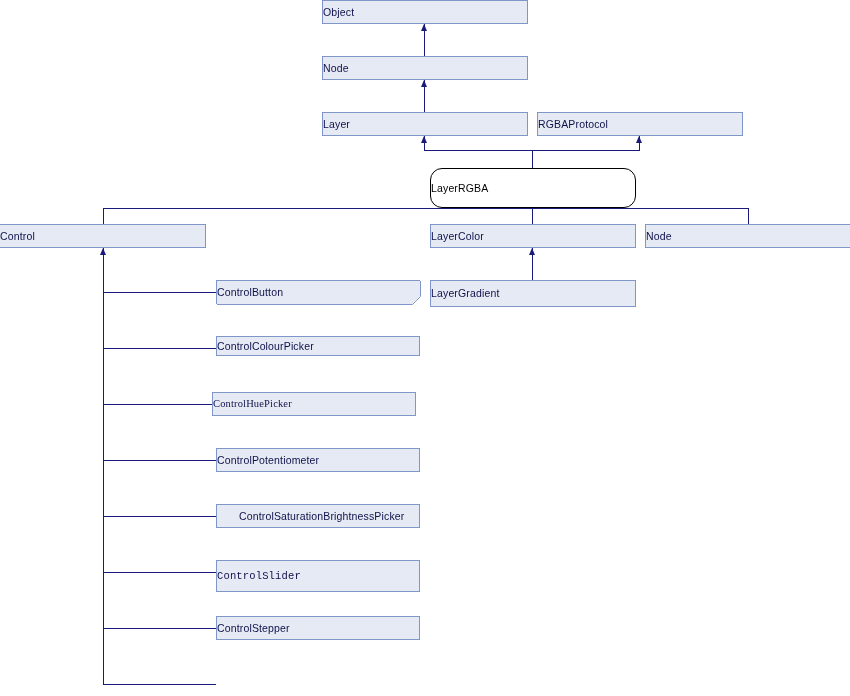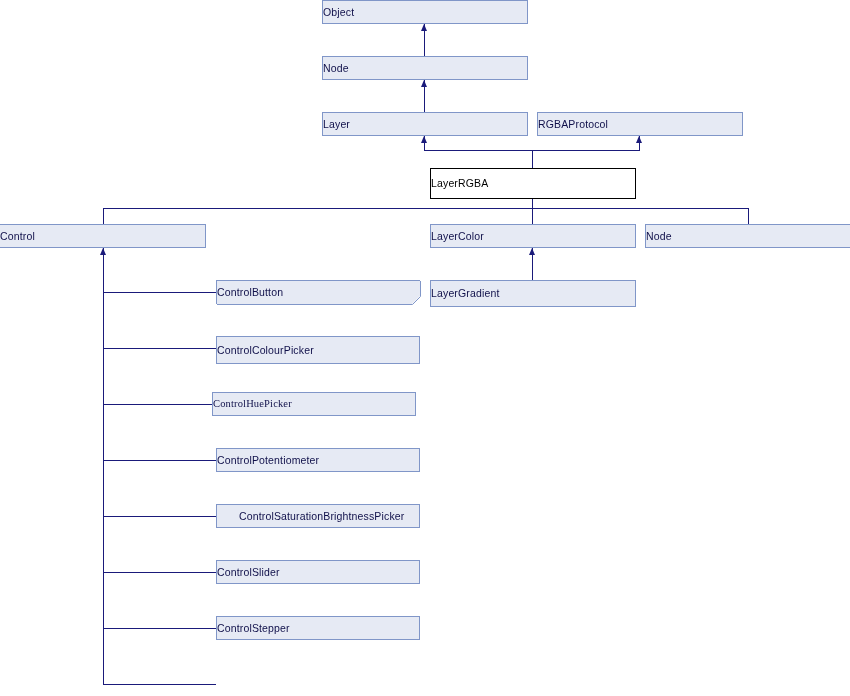--- a/index.html
+++ b/index.html
@@ -140,21 +140,21 @@
   </div>
 
   <div class="node" style="left:322px; top:112px; width:206px; height:24px;">
     <span class="label">Layer</span>
   </div>
 
   <div class="node" style="left:537px; top:112px; width:206px; height:24px;">
     <span class="label">RGBAProtocol</span>
   </div>
 
-  <div class="node current" style="left:430px; top:168px; width:206px; height:31px;">
+  <div class="node current" style="left:430px; top:168px; width:206px; height:40px;border-radius:12px;">
     <span class="label">LayerRGBA</span>
   </div>
 
   <div class="node" style="left:-1px; top:224px; width:207px; height:24px;">
     <span class="label">Control</span>
   </div>
 
   <div class="node" style="left:430px; top:224px; width:206px; height:24px;">
     <span class="label">LayerColor</span>
   </div>
@@ -168,37 +168,37 @@
     <svg class="fold-edge" width="204" height="24" viewBox="0 0 204 24">
       <path d="M 203.5 0 L 203.5 15.5 L 195.5 23.5 L 0 23.5" fill="none" stroke="#8096c8" stroke-width="1"></path>
     </svg>
     <span class="label">ControlButton</span>
   </div>
 
   <div class="node" style="left:430px; top:280px; width:206px; height:27px;">
     <span class="label">LayerGradient</span>
   </div>
 
-  <div class="node" style="left:216px; top:336px; width:204px; height:28px;">
+  <div class="node" style="left:216px; top:336px; width:204px; height:20px;">
     <span class="label">ControlColourPicker</span>
   </div>
 
   <div class="node" style="left:212px; top:392px; width:204px; height:24px;font-family:Liberation Serif, serif;">
     <span class="label">ControlHuePicker</span>
   </div>
 
   <div class="node" style="left:216px; top:448px; width:204px; height:24px;">
     <span class="label">ControlPotentiometer</span>
   </div>
 
   <div class="node" style="left:216px; top:504px; width:204px; height:24px;padding-left:22px;">
     <span class="label">ControlSaturationBrightnessPicker</span>
   </div>
 
-  <div class="node" style="left:216px; top:560px; width:204px; height:24px;">
+  <div class="node" style="left:216px; top:560px; width:204px; height:32px;font-family:Liberation Mono, monospace;">
     <span class="label">ControlSlider</span>
   </div>
 
   <div class="node" style="left:216px; top:616px; width:204px; height:24px;">
     <span class="label">ControlStepper</span>
   </div>
 
 
 </div>
 

